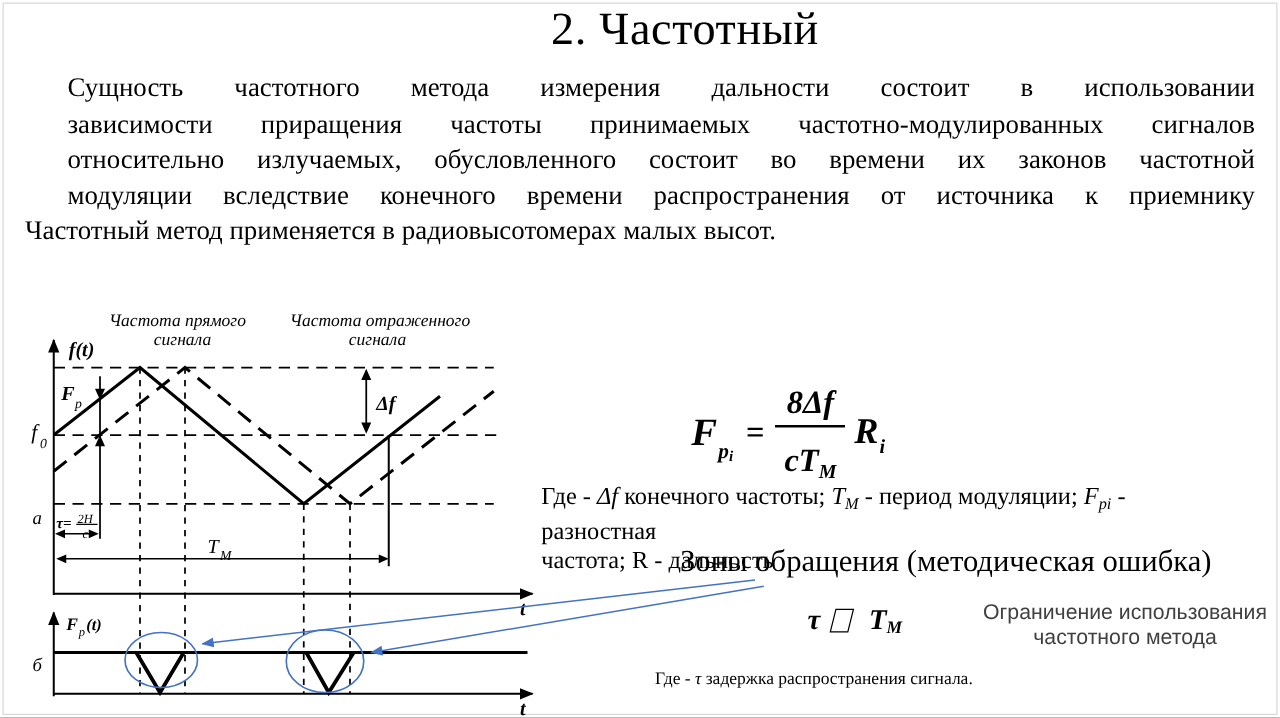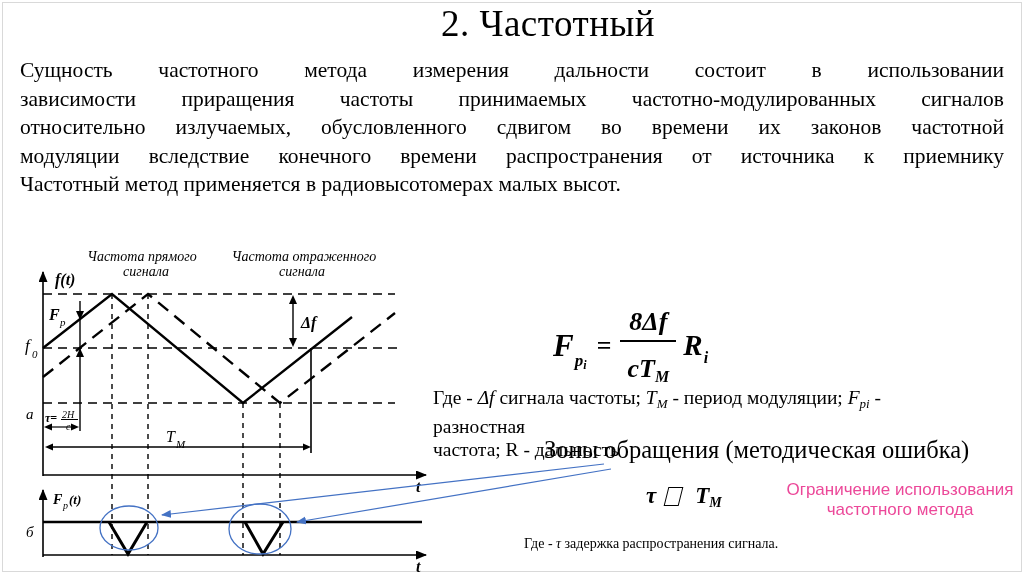--- a/index.html
+++ b/index.html
@@ -5,21 +5,21 @@
   html,body{margin:0;padding:0;background:#888;}
   .slide{position:relative;width:1024px;height:574px;background:#ffffff;overflow:hidden;
          font-family:"Liberation Serif","DejaVu Serif",serif;color:#000;}
   .frame{position:absolute;inset:2px;border:1px solid #d9d9d9;pointer-events:none;}
 
   .title{position:absolute;left:0;top:2px;width:100%;text-align:center;
          font-size:37px;font-weight:500;letter-spacing:0.5px;padding-left:36px;}
 
   .body-text{position:absolute;left:20px;top:56px;width:984px;font-size:21.5px;}
   .body-line{height:28.6px;line-height:28.6px;white-space:normal;}
-  .jl{text-align:justify;text-align-last:justify;}
+  .jl{text-align:justify;text-align-last:justify;margin-left:34px;}
 
   .diagram-svg{position:absolute;left:0;top:243px;width:1024px;height:331px;}
 
   
   .formula{position:absolute;left:553px;top:307px;display:flex;align-items:center;
            font-weight:bold;font-style:italic;}
   .fF{font-size:31px;}
   .fsubp{font-size:17px;position:relative;top:15px;margin-left:1px;}
   .fsubi{font-size:12px;position:relative;top:20px;}
   .feq{font-size:26px;margin:0 9px 0 10px;}
@@ -36,39 +36,39 @@
 
   .zones-title{position:absolute;left:544px;top:436px;font-size:24.5px;}
 
   .tau-rel{position:absolute;left:646px;top:483px;display:flex;align-items:center;
            font-weight:bold;font-style:italic;font-size:23px;}
   .tofu{display:inline-block;width:13px;height:17px;border:1.7px solid #000;
         transform:skewX(-14deg);margin:0 14px 0 10px;}
   .trsub{font-size:14px;position:relative;top:7px;}
 
   .restriction{position:absolute;left:778px;top:480px;width:244px;text-align:center;
-               color:#ec4899;font-family:"Liberation Sans","DejaVu Sans",sans-serif;
+               color:#404040;font-family:"Liberation Sans","DejaVu Sans",sans-serif;
                font-size:17px;line-height:19.5px;}
 
   .tau-note{position:absolute;left:524px;top:536px;font-size:14px;}
 
   svg text{font-family:"Liberation Serif","DejaVu Serif",serif;}
 </style>
 </head>
 <body>
 
 <div class="slide">
   <div class="frame"></div>
 
   <div class="title">2. Частотный</div>
 
   <div class="body-text">
     <div class="body-line jl">Сущность частотного метода измерения дальности состоит в использовании</div>
     <div class="body-line jl">зависимости приращения частоты принимаемых частотно-модулированных сигналов</div>
-    <div class="body-line jl">относительно излучаемых, обусловленного сдвигом во времени их законов частотной</div>
+    <div class="body-line jl">относительно излучаемых, обусловленного состоит во времени их законов частотной</div>
     <div class="body-line jl">модуляции вследствие конечного времени распространения от источника к приемнику</div>
     <div class="body-line">Частотный метод применяется в радиовысотомерах малых высот.</div>
   </div>
 
   <svg class="diagram-svg" viewBox="0 243 1024 331">
     <defs>
       <marker id="ab" markerUnits="userSpaceOnUse" markerWidth="11" markerHeight="10" refX="10" refY="4.5" orient="auto">
         <path d="M0,0 L11,4.5 L0,9 z" fill="#000"></path>
       </marker>
       <marker id="abl" markerUnits="userSpaceOnUse" markerWidth="10" markerHeight="9" refX="9" refY="4" orient="auto">
@@ -177,21 +177,21 @@
     <span class="feq">=</span>
     <span class="ffrac">
       <span class="fnum">8Δf</span>
       <span class="fden"><span>c</span><span>T</span><span class="fdsub">M</span></span>
     </span>
     <span class="fR">R</span>
     <span class="fRsub">i</span>
   </div>
 
   <div class="legend">
-    <div><span>Где - </span><span class="iv">Δf</span><span> сигнала частоты; </span><span class="iv">T</span><span class="ss">M</span><span> - период модуляции; </span><span class="iv">F</span><span class="ss">pi</span><span> - разностная</span></div>
+    <div><span>Где - </span><span class="iv">Δf</span><span> конечного частоты; </span><span class="iv">T</span><span class="ss">M</span><span> - период модуляции; </span><span class="iv">F</span><span class="ss">pi</span><span> - разностная</span></div>
     <div>частота; R - дальность</div>
   </div>
 
   <div class="zones-title">Зоны обращения (методическая ошибка)</div>
 
   <div class="tau-rel">
     <span>τ</span>
     <span class="tofu"></span>
     <span>T</span>
     <span class="trsub">M</span>

